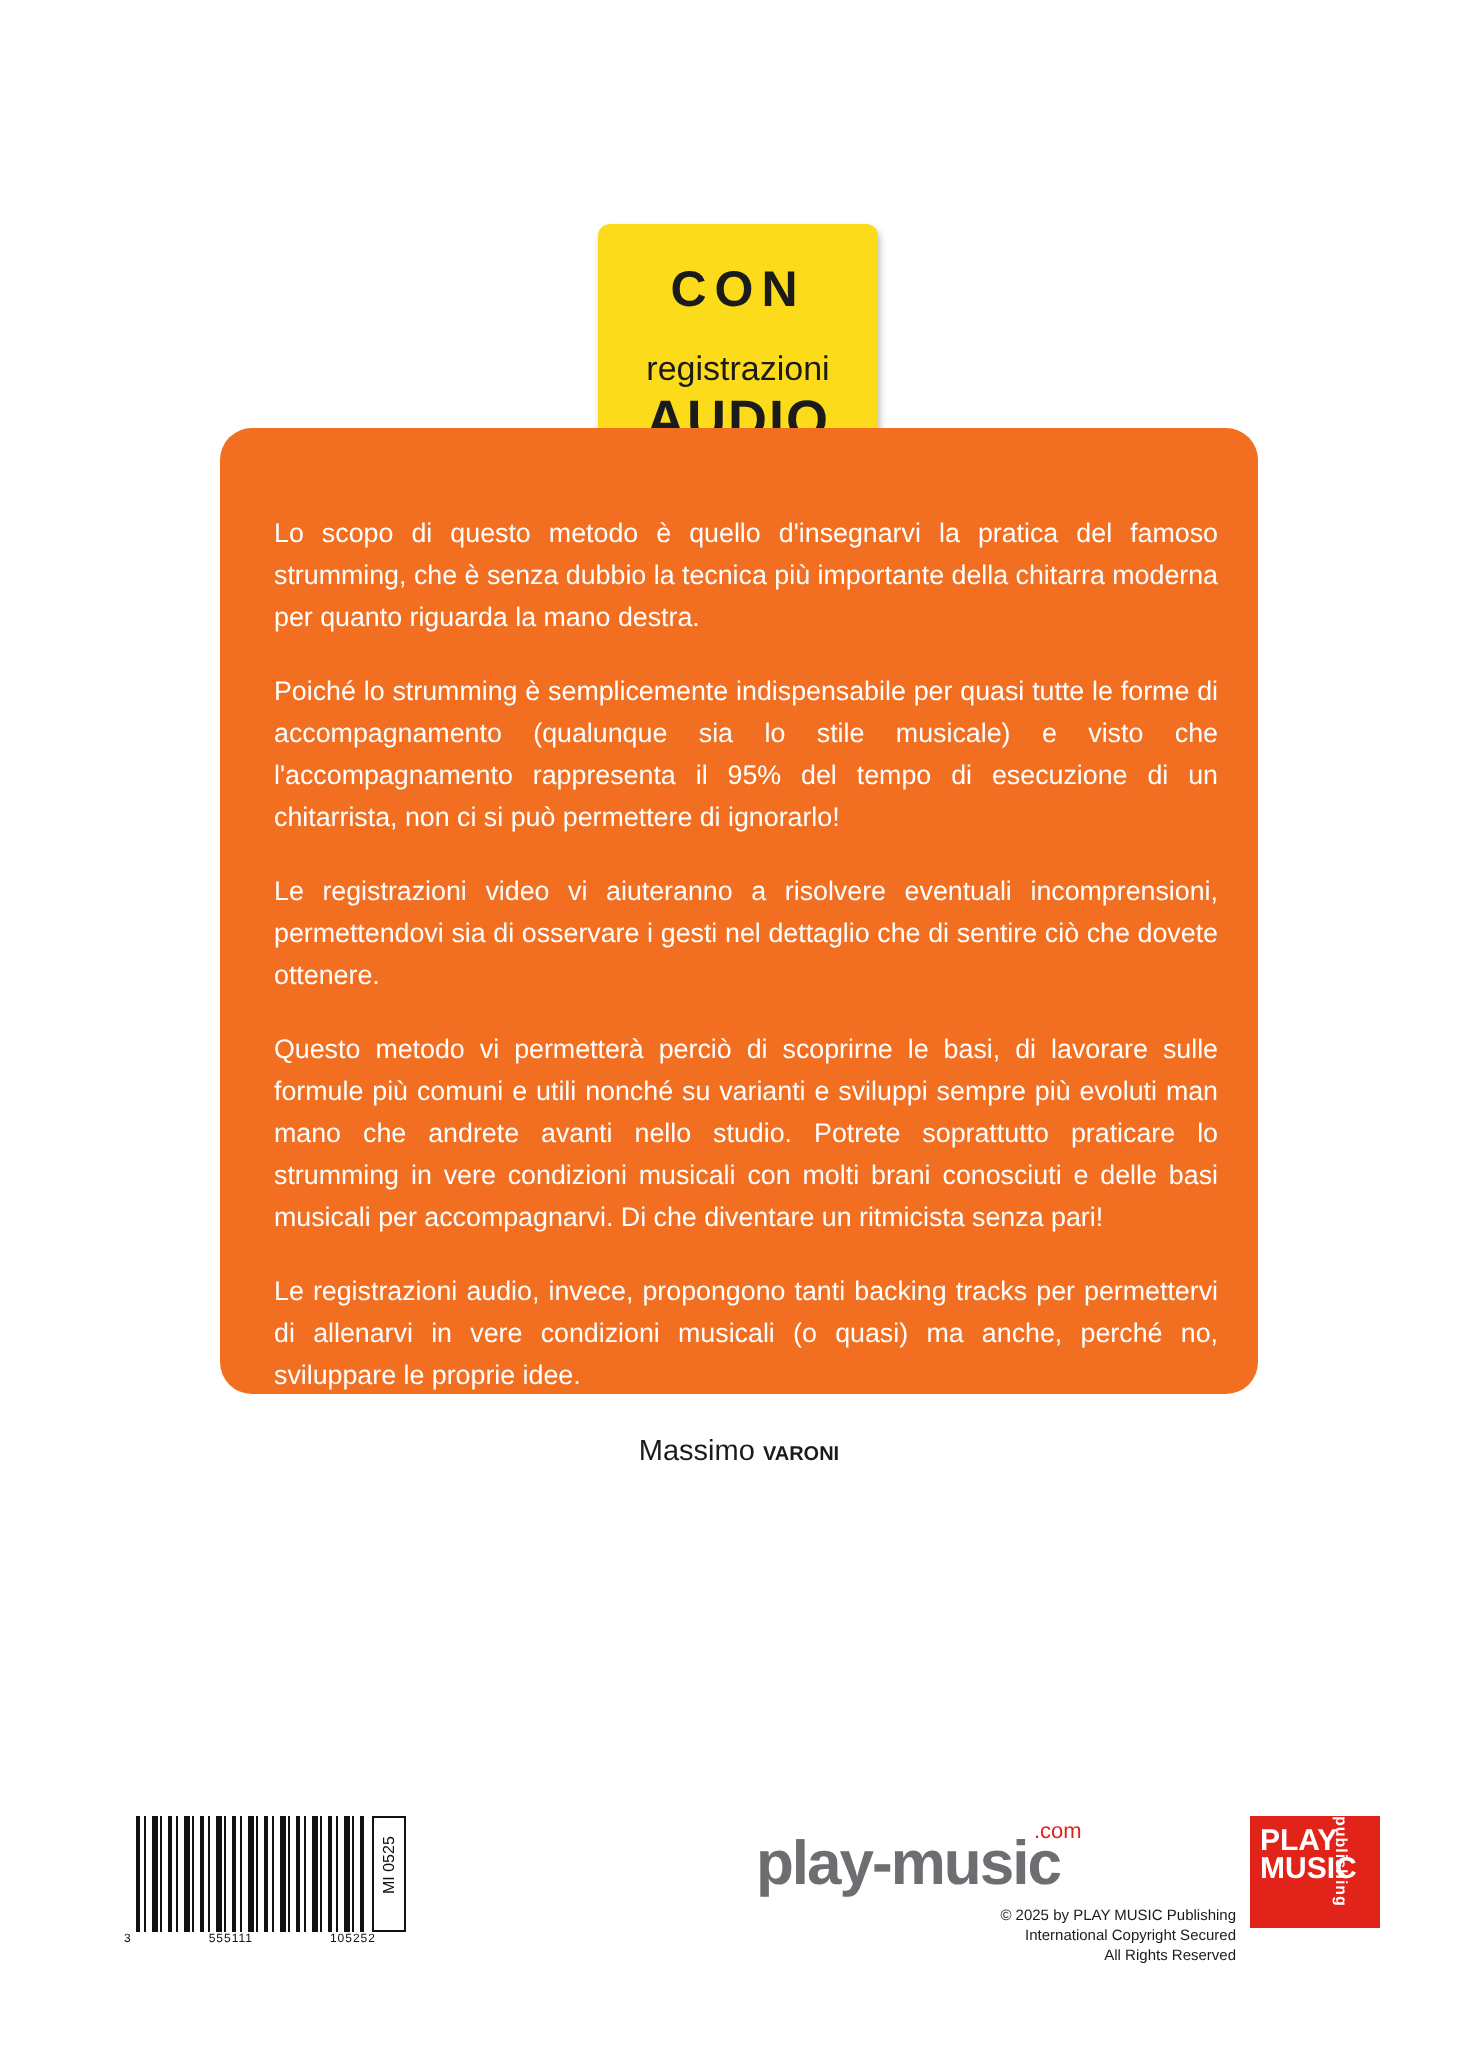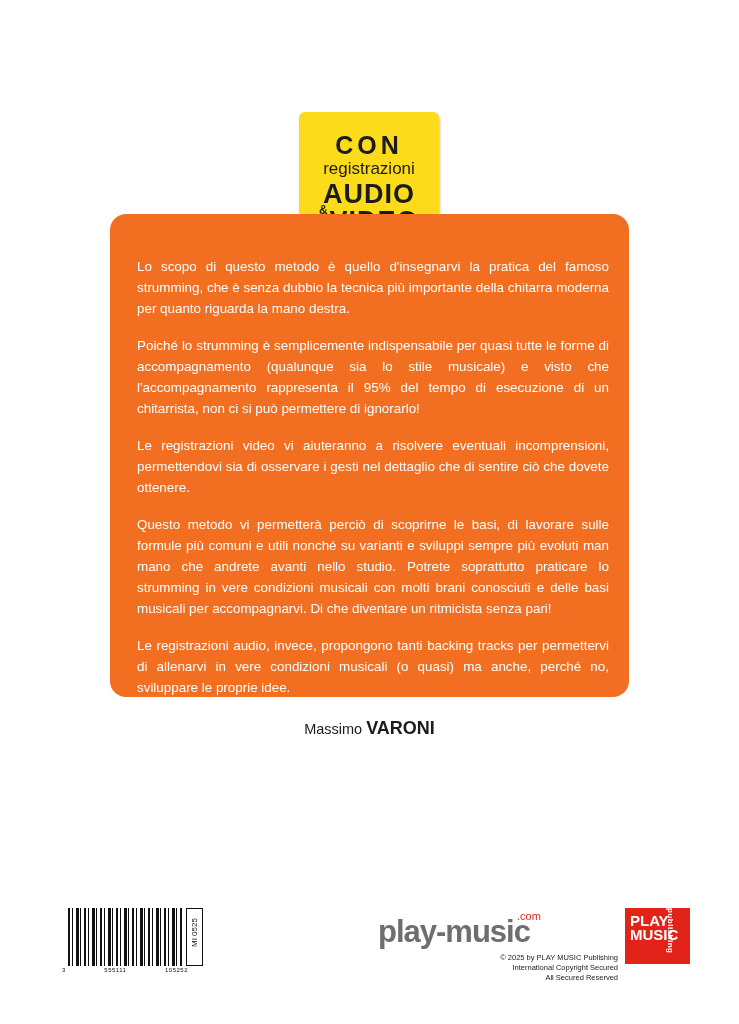--- a/index.html
+++ b/index.html
@@ -33,21 +33,21 @@
     font-weight: bold;
     color: #1b1b1b;
     letter-spacing: 4px;
     line-height: 1;
     margin-top: 21px;
   }
   .badge .b-reg {
     font-size: 17px;
     color: #1b1b1b;
     line-height: 1.05;
-    margin-top: 2px;
+    margin-top: 18px;
   }
   .badge .b-av {
     position: relative;
     margin-top: 3px;
     height: 58px;
   }
   .badge .b-audio,
   .badge .b-video {
     font-size: 27px;
     font-weight: bold;
@@ -92,21 +92,21 @@
   
   .author {
     position: absolute;
     left: 0;
     top: 718px;
     width: 739px;
     text-align: center;
     font-size: 14.5px;
     color: #1b1b1b;
   }
-  .author b { font-size: 18px; }
+  .author b { font-size: 10px; }
 
   
   .barcode-wrap {
     position: absolute;
     left: 62px;
     top: 908px;
     width: 140px;
     height: 70px;
   }
   .barcode {
@@ -262,15 +262,15 @@
   <div class="pm-word">play-music</div>
   <div class="pm-dotcom">.com</div>
   <div class="pm-square">
     <span class="l1">PLAY</span>
     <span class="l2">MUSIC</span>
     <span class="l3">publishing</span>
   </div>
   <div class="copyright">
     <div>© 2025 by PLAY MUSIC Publishing</div>
     <div>International Copyright Secured</div>
-    <div>All Secured Reserved</div>
+    <div>All Rights Reserved</div>
   </div>
 </div>
 
 </body></html>

